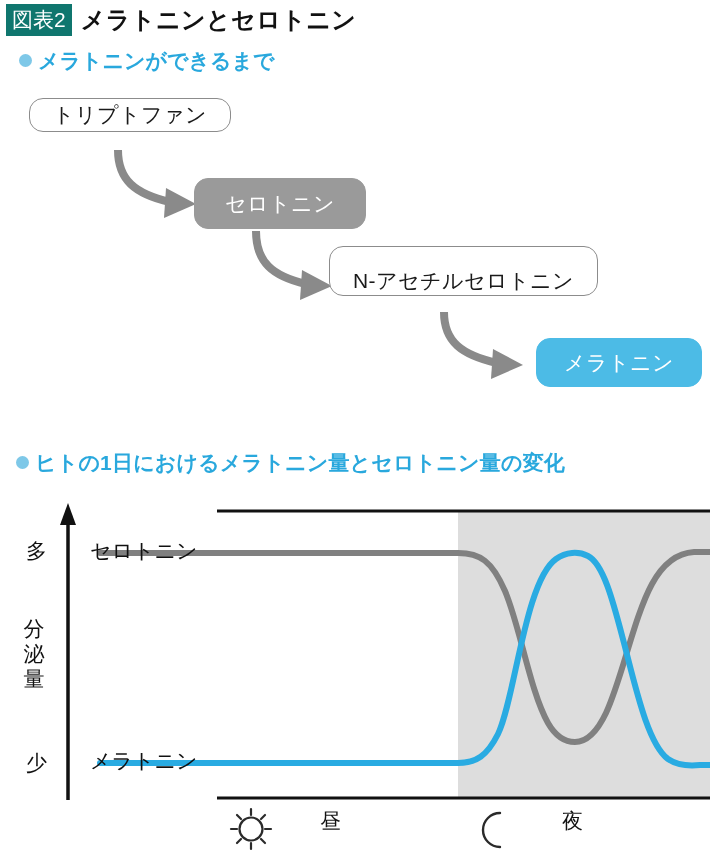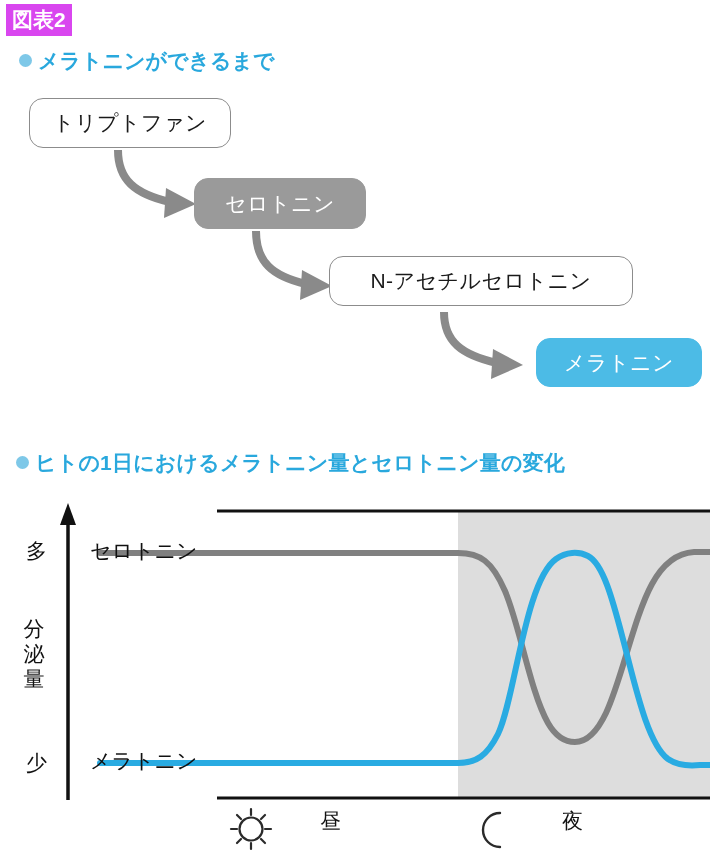--- a/index.html
+++ b/index.html
@@ -18,24 +18,24 @@
   
   #header {
     position: absolute;
     left: 6px;
     top: 4px;
     display: flex;
     align-items: center;
     gap: 9px;
   }
   #fig-badge {
-    background: #d946ef;
+    background: #0f766e;
     color: #ffffff;
     font-size: 21px;
-    font-weight: bold;
+    font-weight: normal;
     line-height: 1;
     padding: 5px 6px 6px 6px;
     letter-spacing: 0px;
   }
   #main-title {
     font-size: 24px;
     font-weight: bold;
     color: #111111;
     line-height: 1;
     letter-spacing: 0.5px;
@@ -96,23 +96,23 @@
   .flow-box.gray {
     background: #9a9a9a;
     border: 1.6px solid #9a9a9a;
     color: #ffffff;
   }
   .flow-box.blue {
     background: #4cbbe6;
     border: 1.6px solid #4cbbe6;
     color: #ffffff;
   }
-  #box-tryptophan  { left: 29px;  top: 8px;   width: 202px; height: 50px; }
+  #box-tryptophan  { left: 29px;  top: 8px;   width: 202px; height: 34px; }
   #box-serotonin   { left: 194px; top: 88px;  width: 172px; height: 51px; }
-  #box-nacetyl     { left: 329px; top: 166px; width: 304px; height: 50px; }
+  #box-nacetyl     { left: 329px; top: 156px; width: 269px; height: 50px; align-items: flex-end; }
   #box-melatonin   { left: 536px; top: 248px; width: 166px; height: 49px; }
 
   
   #chart {
     position: absolute;
     left: 0;
     top: 495px;
     width: 710px;
     height: 366px;
   }
@@ -141,20 +141,21 @@
   #label-serotonin { left: 90px; top: 45px; }
   #label-melatonin { left: 90px; top: 255px; }
   #xlab-day   { left: 320px; top: 315px; }
   #xlab-night { left: 562px; top: 315px; }
 </style>
 </head>
 <body>
 
 <div id="header">
   <span id="fig-badge">図表2</span>
+  <span id="main-title">メラトニンとセロトニン</span>
 </div>
 
 <div id="sec1-heading" class="sec-heading">
   <span class="bullet-dot"></span>
   <span>メラトニンができるまで</span>
 </div>
 
 <div id="flow">
 
   <svg id="flow-arrows" width="710" height="310" viewBox="0 0 710 310">

